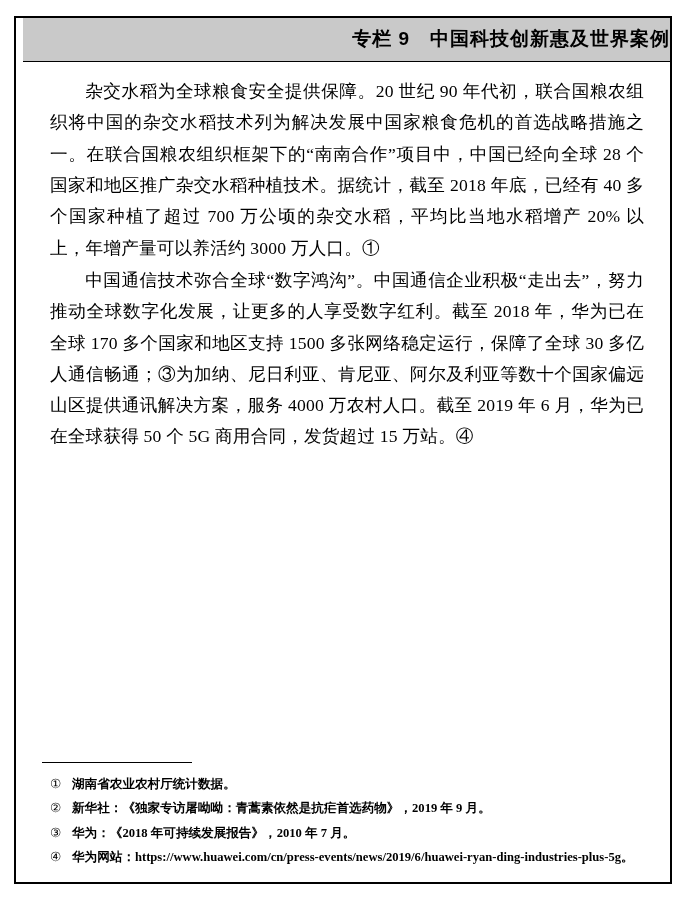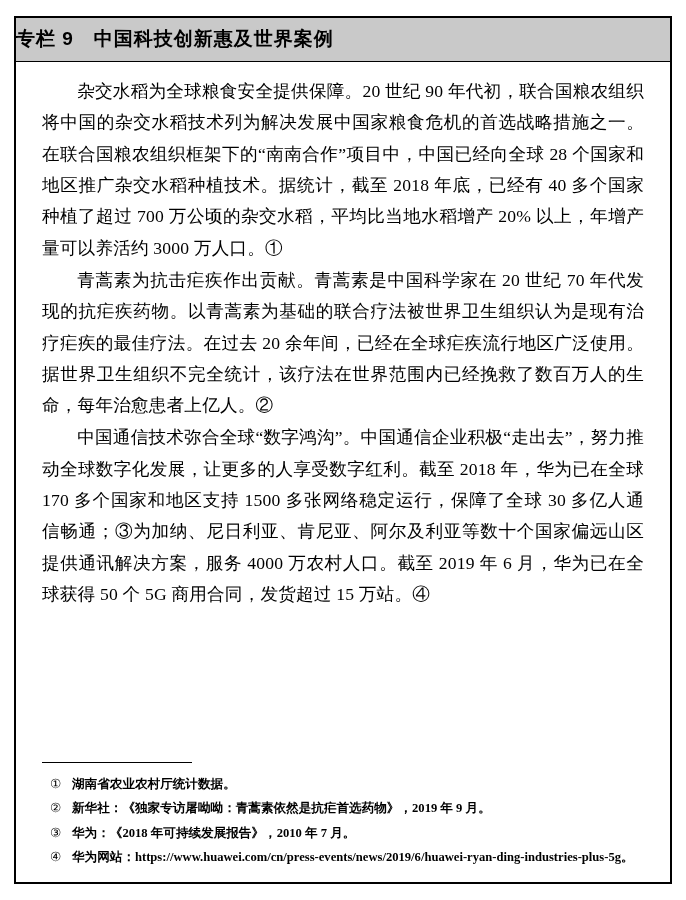--- a/index.html
+++ b/index.html
@@ -24,40 +24,41 @@
     position: relative;
     border: 2px solid #000;
     width: 100%;
     height: 868px;
     box-sizing: border-box;
     background: #fff;
   }
   .box-title {
     background: #c9c9c9;
     border-bottom: 1px solid #000;
-    text-align: left;
+    text-align: right;
     font-size: 19px;
     font-weight: bold;
     letter-spacing: 1px;
     padding: 8px 0 9px 0;
     font-family: "Liberation Sans", "DejaVu Sans", sans-serif;
+    margin-left: 7px;
   }
   .content {
     padding: 14px 26px 0 26px;
     box-sizing: border-box;
     height: calc(100% - 44px);
     position: relative;
   }
   .para {
     font-size: 17.6px;
     line-height: 1.78;
     text-align: justify;
     text-justify: inter-ideograph;
     text-indent: 2em;
-    margin: 0 0 1px 0;
+    margin: 0 0 1px 8px;
     letter-spacing: 0.2px;
   }
   .footnotes {
     position: absolute;
     left: 26px;
     right: 26px;
     bottom: 12px;
   }
   .fn-rule {
     width: 150px;
@@ -86,21 +87,20 @@
 <body>
 
 <div class="page">
   <div class="box">
 
     <div class="box-title">专栏 9　中国科技创新惠及世界案例</div>
 
     <div class="content">
 
       <p class="para">杂交水稻为全球粮食安全提供保障。20 世纪 90 年代初，联合国粮农组织将中国的杂交水稻技术列为解决发展中国家粮食危机的首选战略措施之一。在联合国粮农组织框架下的“南南合作”项目中，中国已经向全球 28 个国家和地区推广杂交水稻种植技术。据统计，截至 2018 年底，已经有 40 多个国家种植了超过 700 万公顷的杂交水稻，平均比当地水稻增产 20% 以上，年增产量可以养活约 3000 万人口。①</p>
-      <p class="para">青蒿素为抗击疟疾作出贡献。青蒿素是中国科学家在 20 世纪 70 年代发现的抗疟疾药物。以青蒿素为基础的联合疗法被世界卫生组织认为是现有治疗疟疾的最佳疗法。在过去 20 余年间，已经在全球疟疾流行地区广泛使用。据世界卫生组织不完全统计，该疗法在世界范围内已经挽救了数百万人的生命，每年治愈患者上亿人。②</p>
       <p class="para">中国通信技术弥合全球“数字鸿沟”。中国通信企业积极“走出去”，努力推动全球数字化发展，让更多的人享受数字红利。截至 2018 年，华为已在全球 170 多个国家和地区支持 1500 多张网络稳定运行，保障了全球 30 多亿人通信畅通；③为加纳、尼日利亚、肯尼亚、阿尔及利亚等数十个国家偏远山区提供通讯解决方案，服务 4000 万农村人口。截至 2019 年 6 月，华为已在全球获得 50 个 5G 商用合同，发货超过 15 万站。④</p>
 
       <div class="footnotes">
         <div class="fn-rule"></div>
 
         <div class="fn">
           <span class="fn-num">①</span>
           <span class="fn-text">湖南省农业农村厅统计数据。</span>
         </div>
 

